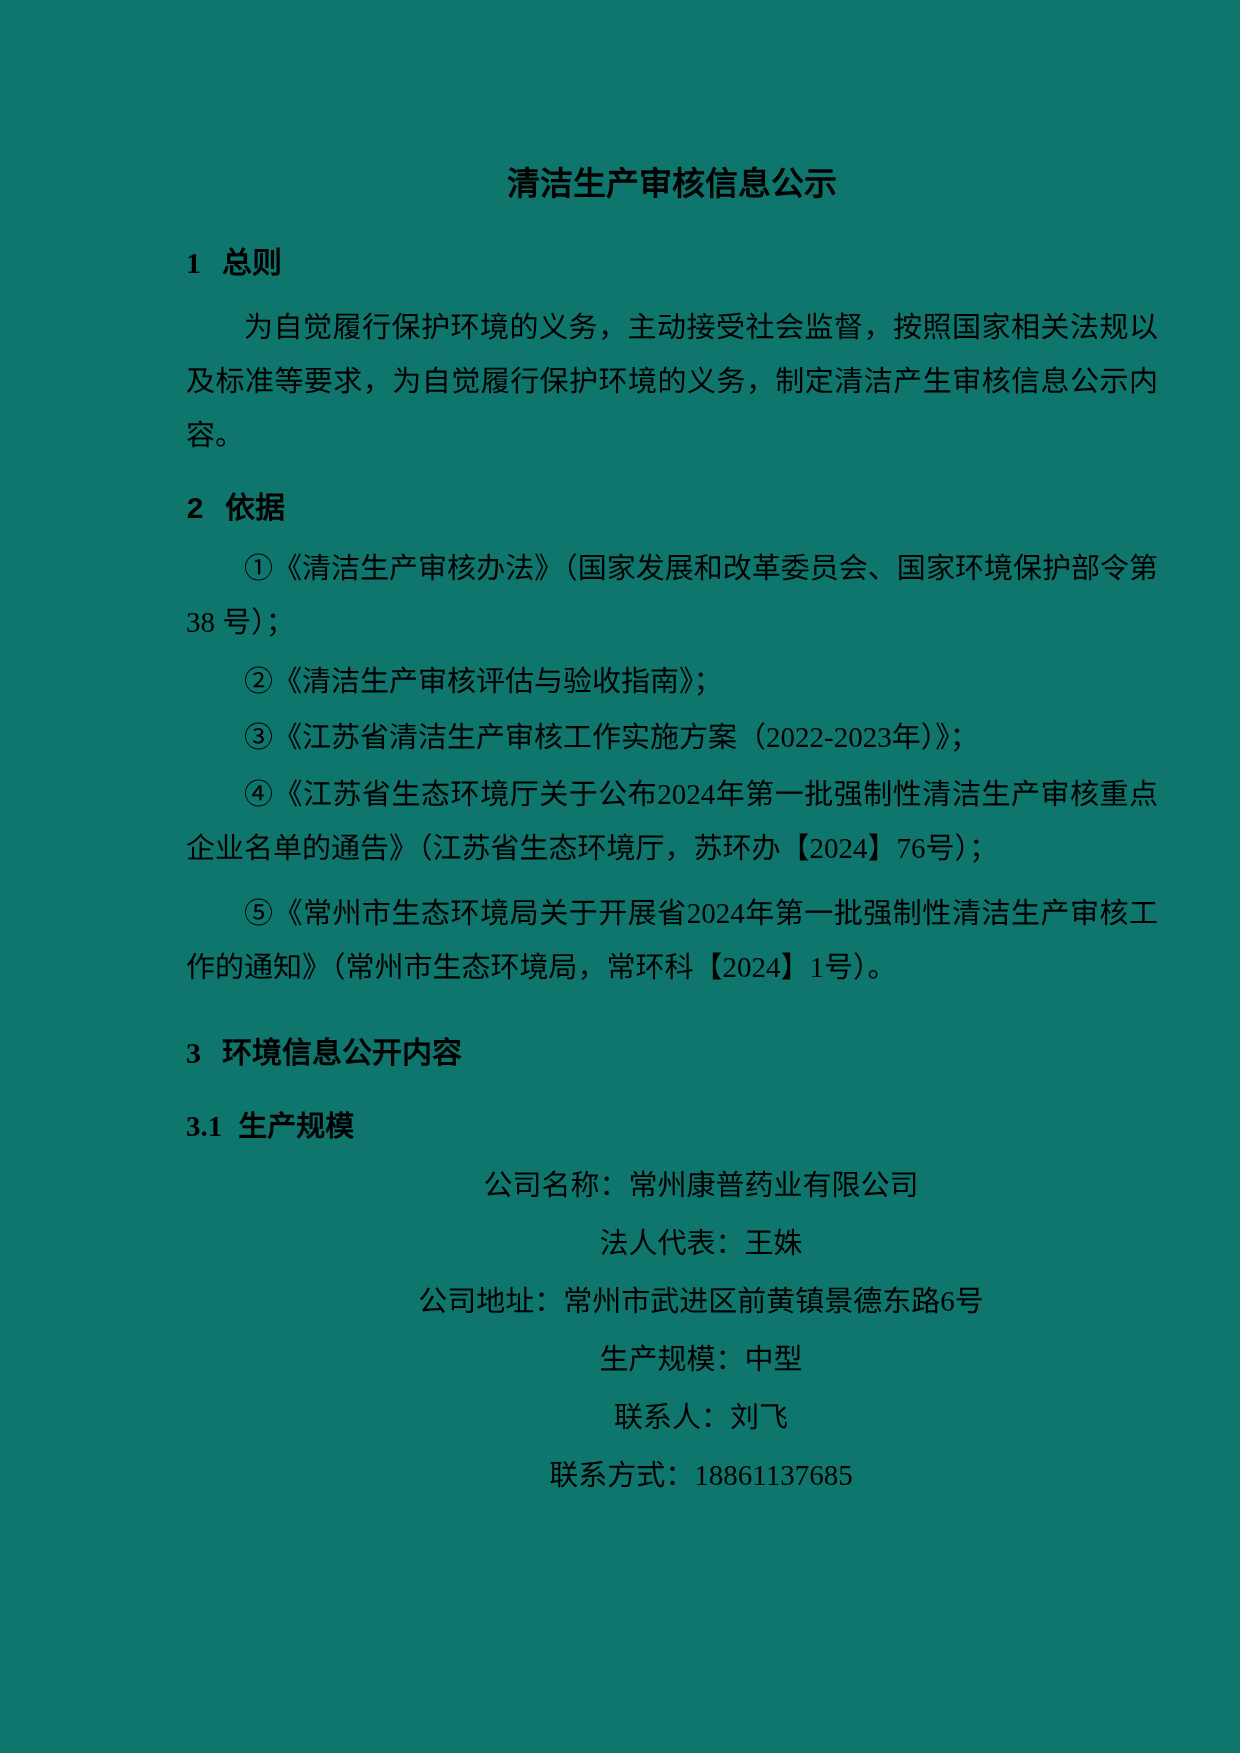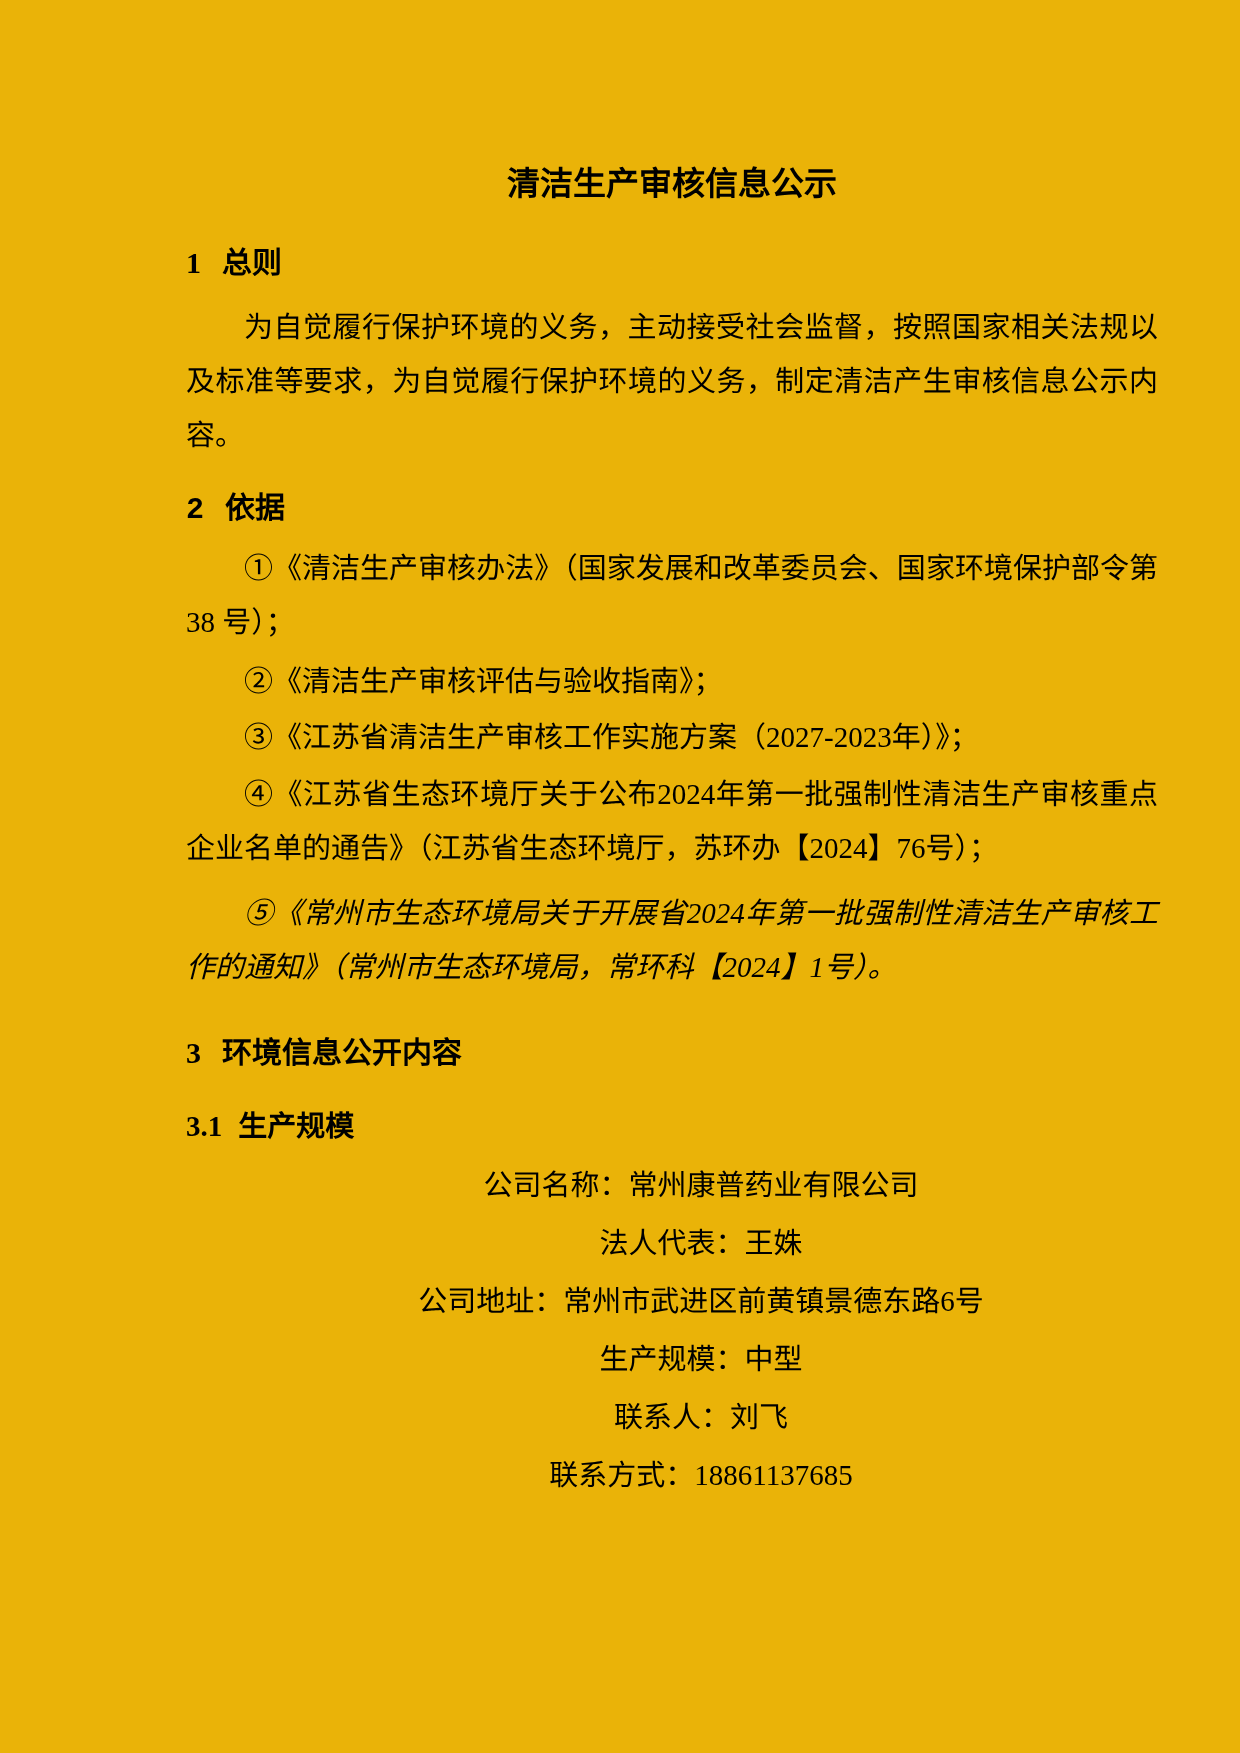--- a/index.html
+++ b/index.html
@@ -5,21 +5,21 @@
   html, body {
     margin: 0;
     padding: 0;
     background: #ffffff;
   }
   .page {
     position: relative;
     width: 1240px;
     height: 1753px;
     margin: 0 auto;
-    background: #eab308;
+    background: #0f766e;
     box-sizing: border-box;
     padding: 150px 82px 0 186px;
     font-family: "Liberation Serif", "DejaVu Serif", serif;
     color: #000000;
     overflow: hidden;
   }
   .doc-title {
     font-size: 33px;
     font-weight: bold;
     line-height: 52px;
@@ -55,21 +55,21 @@
     margin: 0;
   }
   .m-title      { margin-top: 8px; }
   .m-h1-zongze  { margin-top: 28px; }
   .m-p1         { margin-top: 12px; }
   .m-h1-yiju    { margin-top: 23px; font-family: Liberation Mono, monospace; }
   .m-item1      { margin-top: 6px; }
   .m-item2      { margin-top: 5px; }
   .m-item3      { margin-top: 2px; }
   .m-item4      { margin-top: 3px; }
-  .m-item5      { margin-top: 11px; font-style: italic; }
+  .m-item5      { margin-top: 11px; }
   .m-h1-huanjing{ margin-top: 34px; }
   .m-h2-jichu   { margin-top: 23px; }
   .info-block {
     margin-top: 5px;
   }
   .info-line {
     font-size: 29px;
     line-height: 58px;
     margin: 0;
     padding-left: 58px;
@@ -90,21 +90,21 @@
   <p class="body-para m-p1">为自觉履行保护环境的义务，主动接受社会监督，按照国家相关法规以及标准等要求，为自觉履行保护环境的义务，制定清洁产生审核信息公示内容。</p>
 
   <h2 class="h-l1 m-h1-yiju">
     <span class="h-num">2</span><span>依据</span>
   </h2>
 
   <p class="body-para m-item1">①《清洁生产审核办法》（国家发展和改革委员会、国家环境保护部令第 38 号）；</p>
 
   <p class="body-para m-item2">②《清洁生产审核评估与验收指南》；</p>
 
-  <p class="body-para m-item3">③《江苏省清洁生产审核工作实施方案（2027-2023年）》；</p>
+  <p class="body-para m-item3">③《江苏省清洁生产审核工作实施方案（2022-2023年）》；</p>
 
   <p class="body-para m-item4">④《江苏省生态环境厅关于公布2024年第一批强制性清洁生产审核重点企业名单的通告》（江苏省生态环境厅，苏环办【2024】76号）；</p>
 
   <p class="body-para m-item5">⑤《常州市生态环境局关于开展省2024年第一批强制性清洁生产审核工作的通知》（常州市生态环境局，常环科【2024】1号）。</p>
 
   <h2 class="h-l1 m-h1-huanjing">
     <span class="h-num">3</span><span>环境信息公开内容</span>
   </h2>
 
   <h3 class="h-l2 h-sub m-h2-jichu">

